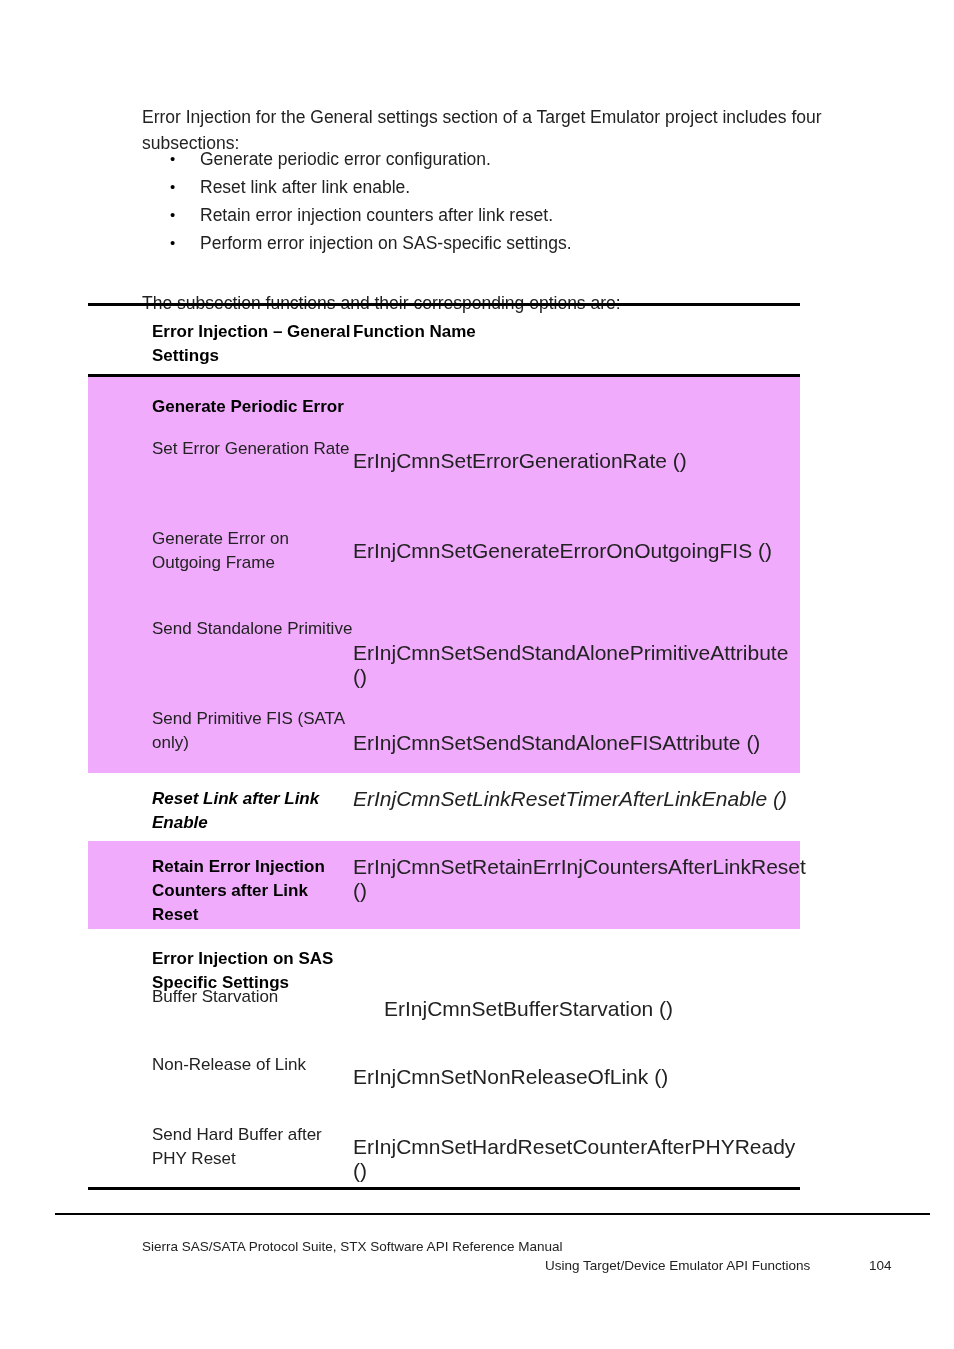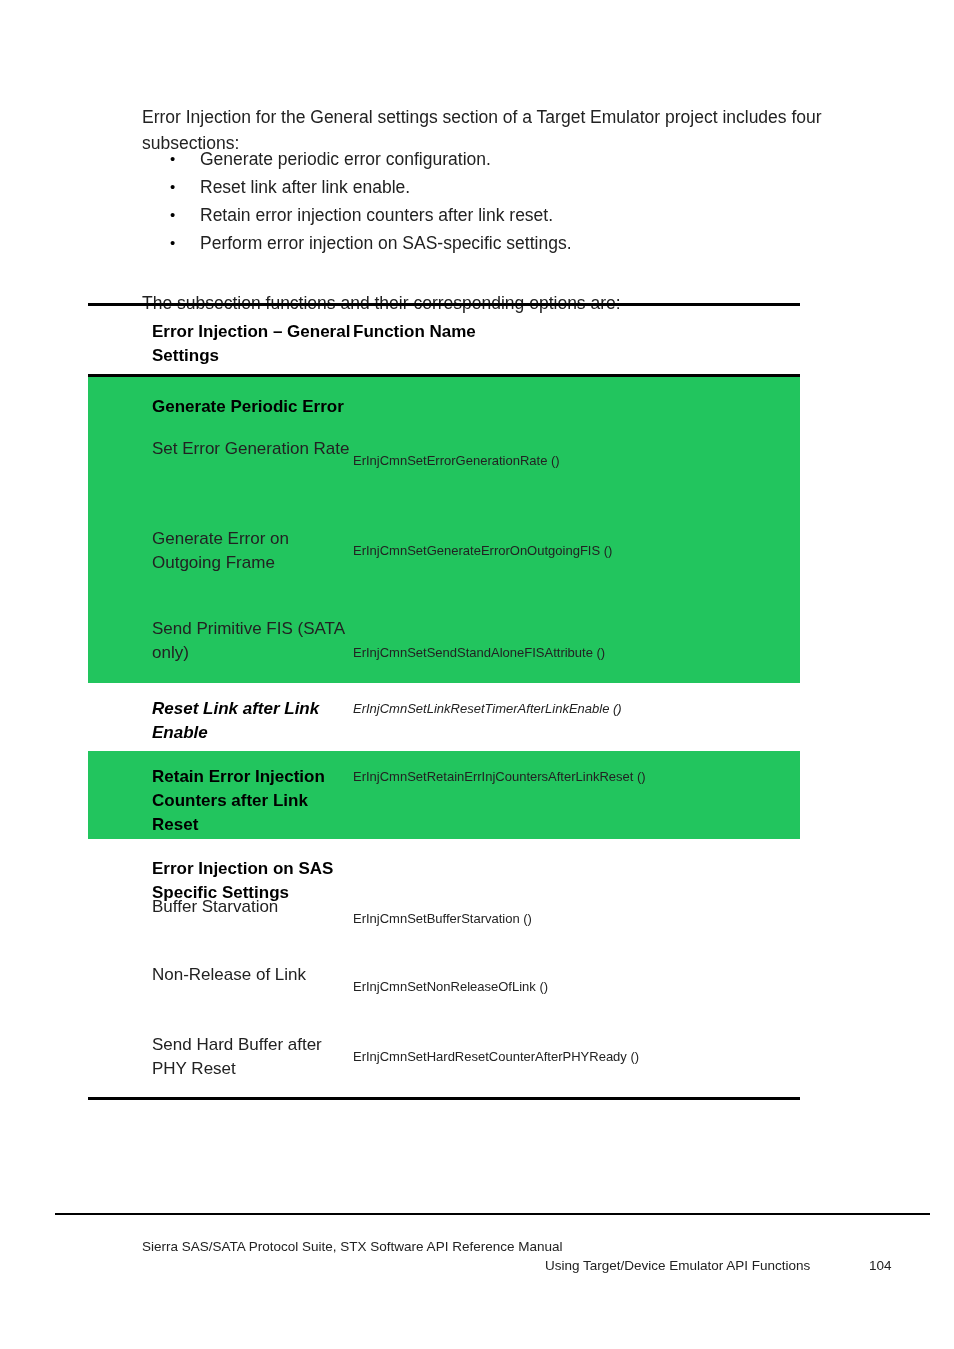--- a/index.html
+++ b/index.html
@@ -85,37 +85,37 @@
   .rule-top    { height: 3px; }
   .rule-mid    { height: 3px; }
   .rule-bottom { height: 3px; }
 
   .trow {
     position: relative;
     display: flex;
     align-items: flex-start;
     box-sizing: border-box;
   }
-  .trow.shaded { background: #22c55e; }
+  .trow.shaded { background: #f0abfc; }
 
   .cell-label {
     box-sizing: border-box;
     width: 265px;
     flex: 0 0 265px;
     padding-left: 64px;
     font-size: 17px;
     line-height: 24px;
     color: #222222;
   }
   .cell-fn {
     box-sizing: border-box;
     flex: 1 1 auto;
     padding-left: 0px;
     padding-right: 4px;
-    font-size: 13px;
+    font-size: 21px;
     line-height: 24px;
     color: #222222;
   }
   .bold {
     font-weight: bold;
     color: #000000;
   }
 
   
   .theader {
@@ -211,20 +211,24 @@
     <div class="trow shaded" style="height:90px;padding-top:12px;">
       <div class="cell-label">Set Error Generation Rate</div>
       <div class="cell-fn" style="padding-top:12px;">ErInjCmnSetErrorGenerationRate ()</div>
     </div>
 
     <div class="trow shaded" style="height:90px;padding-top:12px;">
       <div class="cell-label">Generate Error on Outgoing Frame</div>
       <div class="cell-fn" style="padding-top:12px;">ErInjCmnSetGenerateErrorOnOutgoingFIS ()</div>
     </div>
 
+    <div class="trow shaded" style="height:90px;padding-top:12px;">
+      <div class="cell-label">Send Standalone Primitive</div>
+      <div class="cell-fn" style="padding-top:24px;">ErInjCmnSetSendStandAlonePrimitiveAttribute ()</div>
+    </div>
 
     <div class="trow shaded" style="height:78px;padding-top:12px;">
       <div class="cell-label">Send Primitive FIS (SATA only)</div>
       <div class="cell-fn" style="padding-top:24px;">ErInjCmnSetSendStandAloneFISAttribute ()</div>
     </div>
 
     <div class="trow" style="height:68px;padding-top:14px;font-style:italic;">
       <div class="cell-label bold">Reset Link after Link Enable</div>
       <div class="cell-fn">ErInjCmnSetLinkResetTimerAfterLinkEnable ()</div>
     </div>
@@ -232,21 +236,21 @@
     <div class="trow shaded" style="height:88px;padding-top:14px;">
       <div class="cell-label bold">Retain Error Injection Counters after Link Reset</div>
       <div class="cell-fn">ErInjCmnSetRetainErrInjCountersAfterLinkReset ()</div>
     </div>
 
     <div class="trow" style="height:50px;padding-top:18px;">
       <div class="cell-label bold">Error Injection on SAS Specific Settings</div>
       <div class="cell-fn"></div>
     </div>
 
-    <div class="trow" style="height:68px;padding-top:6px;">
+    <div class="trow" style="height:68px;padding-top:6px;gap:31px;">
       <div class="cell-label">Buffer Starvation</div>
       <div class="cell-fn" style="padding-top:12px;">ErInjCmnSetBufferStarvation ()</div>
     </div>
 
     <div class="trow" style="height:68px;padding-top:6px;">
       <div class="cell-label">Non-Release of Link</div>
       <div class="cell-fn" style="padding-top:12px;">ErInjCmnSetNonReleaseOfLink ()</div>
     </div>
 
     <div class="trow" style="height:72px;padding-top:8px;">

